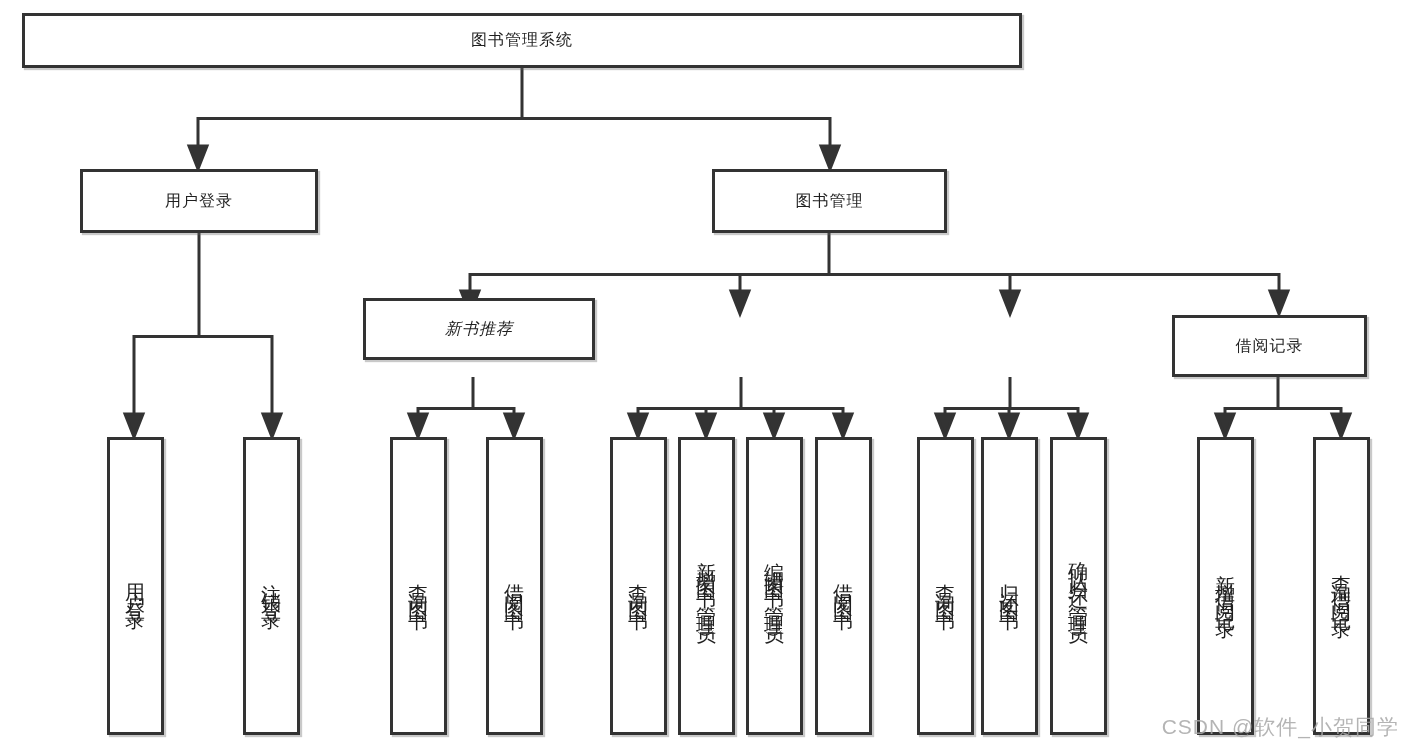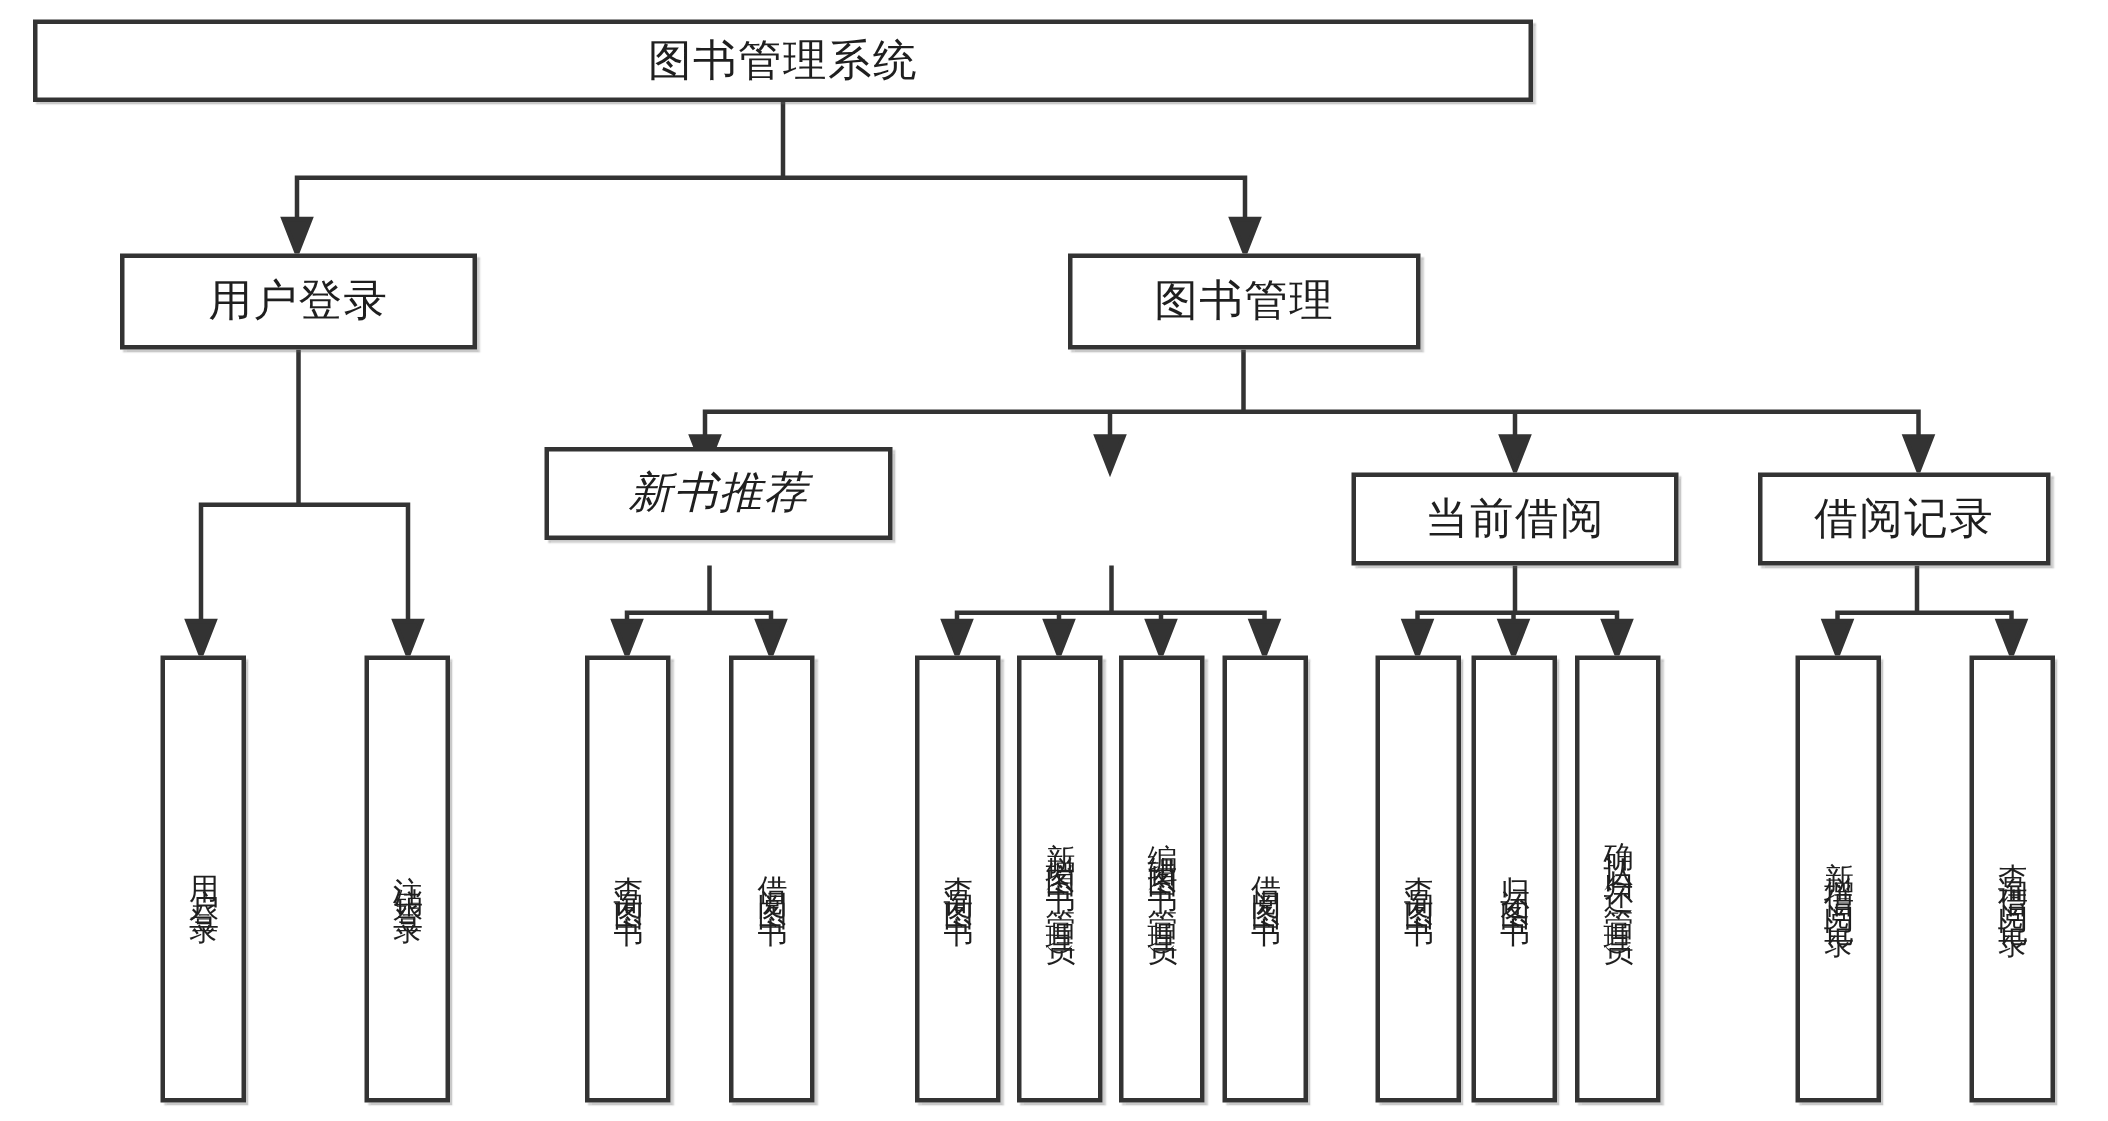--- a/index.html
+++ b/index.html
@@ -26,21 +26,21 @@
     position: absolute;
     box-sizing: border-box;
     background: #ffffff;
     border: 3px solid #333333;
     display: flex;
     align-items: center;
     justify-content: center;
     box-shadow: 2px 2px 1px rgba(100,100,100,0.35);
   }
   .node .lbl {
-    font-size: 29px;
+    font-size: 16px;
     letter-spacing: 1px;
     white-space: nowrap;
   }
   
   .root-box        { left: 22px;   top: 13px;  width: 1000px; height: 55px; }
   .box-user-login  { left: 80px;   top: 169px; width: 238px;  height: 64px; }
   .box-book-mgmt   { left: 712px;  top: 169px; width: 235px;  height: 64px; font-family: Liberation Mono, monospace; }
   .box-new-rec     { left: 363px;  top: 298px; width: 232px;  height: 62px; font-style: italic; }
   .box-borrow      { left: 632px;  top: 315px; width: 218px;  height: 62px; }
   .box-current     { left: 901px;  top: 315px; width: 218px;  height: 62px; }
@@ -154,23 +154,20 @@
   <div class="node box-user-login">
     <span class="lbl">用户登录</span>
   </div>
   <div class="node box-book-mgmt">
     <span class="lbl">图书管理</span>
   </div>
 
   <div class="node box-new-rec">
     <span class="lbl">新书推荐</span>
   </div>
-  <div class="node box-current">
-    <span class="lbl">当前借阅</span>
-  </div>
   <div class="node box-records">
     <span class="lbl">借阅记录</span>
   </div>
 
   <div class="leaf lf1">
     <span class="vlbl">用户登录</span>
   </div>
   <div class="leaf lf2">
     <span class="vlbl">注销登录</span>
   </div>
@@ -205,14 +202,15 @@
     <span class="vlbl">确认归还（管理员）</span>
   </div>
 
   <div class="leaf lf12">
     <span class="vlbl">新增借阅记录</span>
   </div>
   <div class="leaf lf13">
     <span class="vlbl">查询借阅记录</span>
   </div>
 
+  <div id="watermark">CSDN @软件_小贺同学</div>
 
 </div>
 
 </body></html>

